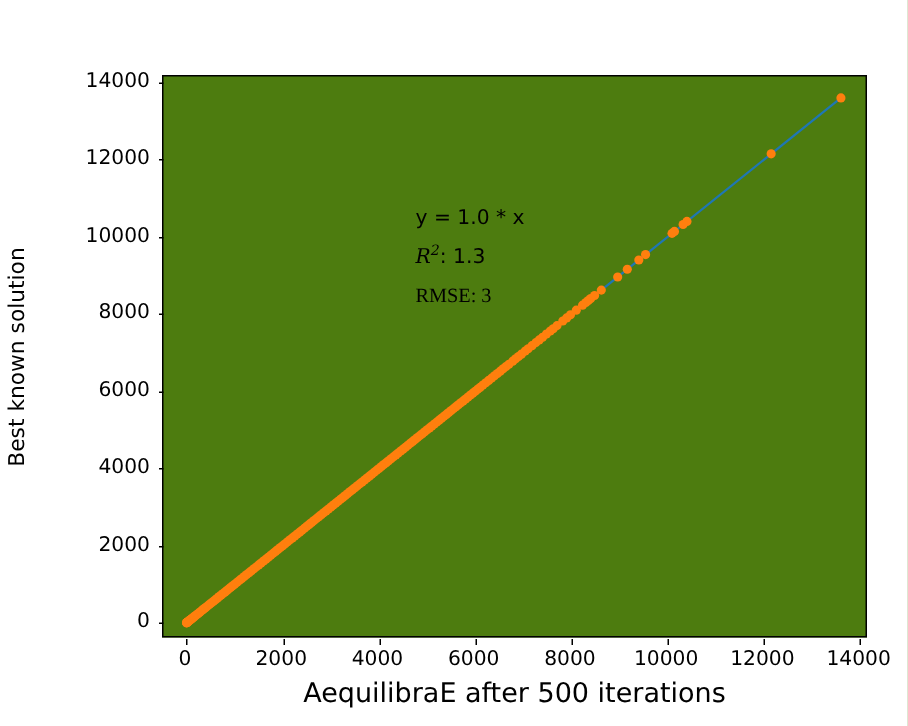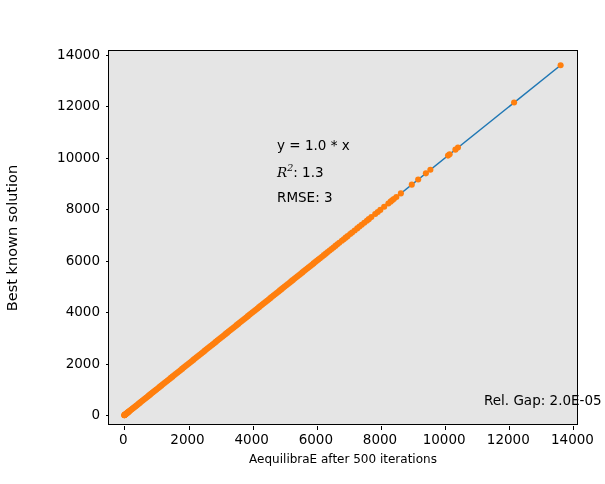--- a/index.html
+++ b/index.html
@@ -29,21 +29,21 @@
   }
   
   #plot-area {
     position: absolute;
     left: 108px;
     top: 50px;
     width: 470px;
     height: 375px;
     border: 1.1px solid #000000;
     box-sizing: border-box;
-    background: #e5e5e5;
+    background: #4d7c0f;
   }
   #data-layer {
     position: absolute;
     left: 0;
     top: 0;
     width: 100%;
     height: 100%;
     overflow: hidden;
   }
   #data-svg {
@@ -82,21 +82,21 @@
     font-size: 13.5px;
     color: #000000;
     white-space: nowrap;
   }
   #xlabel {
     position: absolute;
     left: 108px;
     top: 452px;
     width: 470px;
     text-align: center;
-    font-size: 12px;
+    font-size: 18px;
     color: #000000;
   }
   #ylabel-wrap {
     position: absolute;
     left: 0px;
     top: 50px;
     width: 24px;
     height: 375px;
   }
   #ylabel {
@@ -110,21 +110,21 @@
     white-space: nowrap;
   }
   .annotation {
     position: absolute;
     font-size: 13.5px;
     color: #000000;
     white-space: nowrap;
   }
   #ann-eq   { left: 168px; top: 86px; }
   #ann-r2   { left: 168px; top: 111px; }
-  #ann-rmse { left: 168px; top: 138px; }
+  #ann-rmse { left: 168px; top: 138px; font-family: Liberation Serif, serif; }
   #ann-gap  { left: 375px; top: 341px; }
   .mathvar {
     font-family: "DejaVu Serif", serif;
     font-style: italic;
   }
   .sup {
     font-family: "DejaVu Serif", serif;
     font-style: italic;
     font-size: 9.5px;
     vertical-align: super;
@@ -348,21 +348,20 @@
         <div class="tick-y" style="top: 209.83px;"></div>
         <div class="tick-y" style="top: 158.363px;"></div>
         <div class="tick-y" style="top: 106.897px;"></div>
         <div class="tick-y" style="top: 55.4297px;"></div>
         <div class="tick-y" style="top: 3.96294px;"></div>
       </div>
 
     <div class="annotation" id="ann-eq">y = 1.0 * x</div>
     <div class="annotation" id="ann-r2"><span class="mathvar">R</span><span class="sup">2</span><span>:  1.3</span></div>
     <div class="annotation" id="ann-rmse">RMSE: 3</div>
-    <div class="annotation" id="ann-gap">Rel. Gap: 2.0E-05</div>
   </div>
 
   <div id="ticks-x-labels">
       <div class="tick-x-label" style="left: 123.353px; top: 431px; position: absolute;">0</div>
       <div class="tick-x-label" style="left: 187.51px; top: 431px; position: absolute;">2000</div>
       <div class="tick-x-label" style="left: 251.666px; top: 431px; position: absolute;">4000</div>
       <div class="tick-x-label" style="left: 315.823px; top: 431px; position: absolute;">6000</div>
       <div class="tick-x-label" style="left: 379.98px; top: 431px; position: absolute;">8000</div>
       <div class="tick-x-label" style="left: 444.137px; top: 431px; position: absolute;">10000</div>
       <div class="tick-x-label" style="left: 508.294px; top: 431px; position: absolute;">12000</div>

